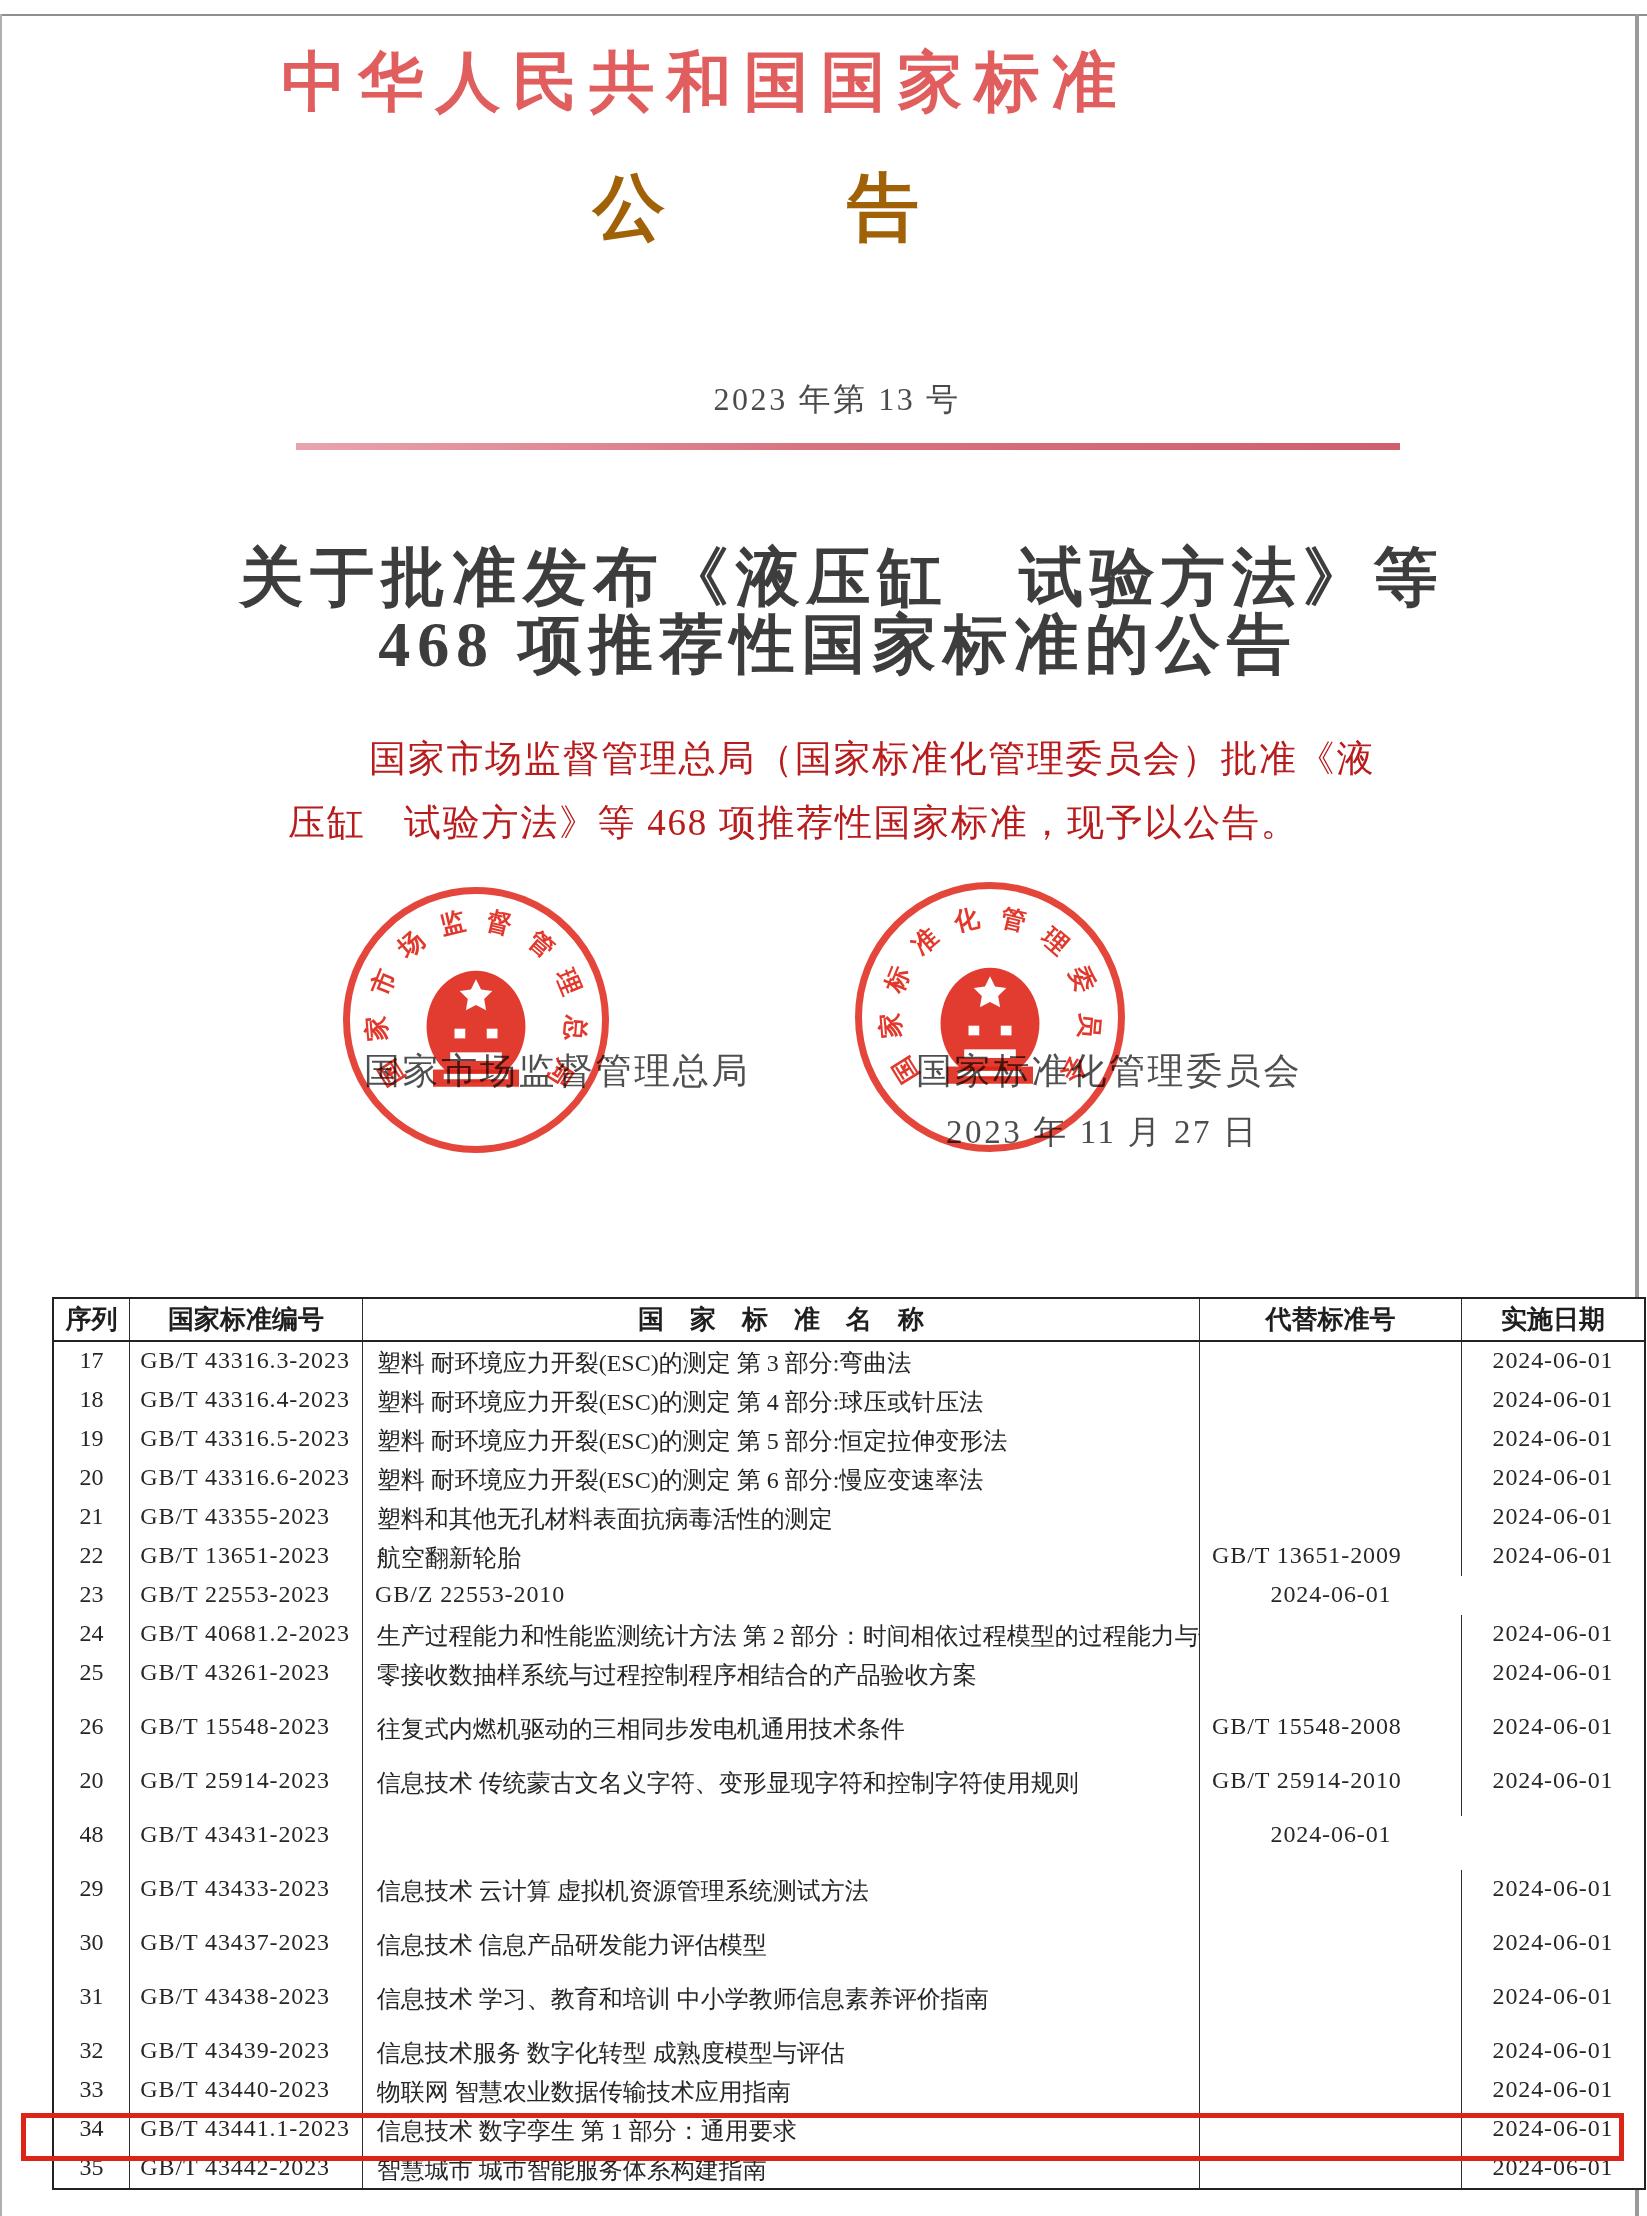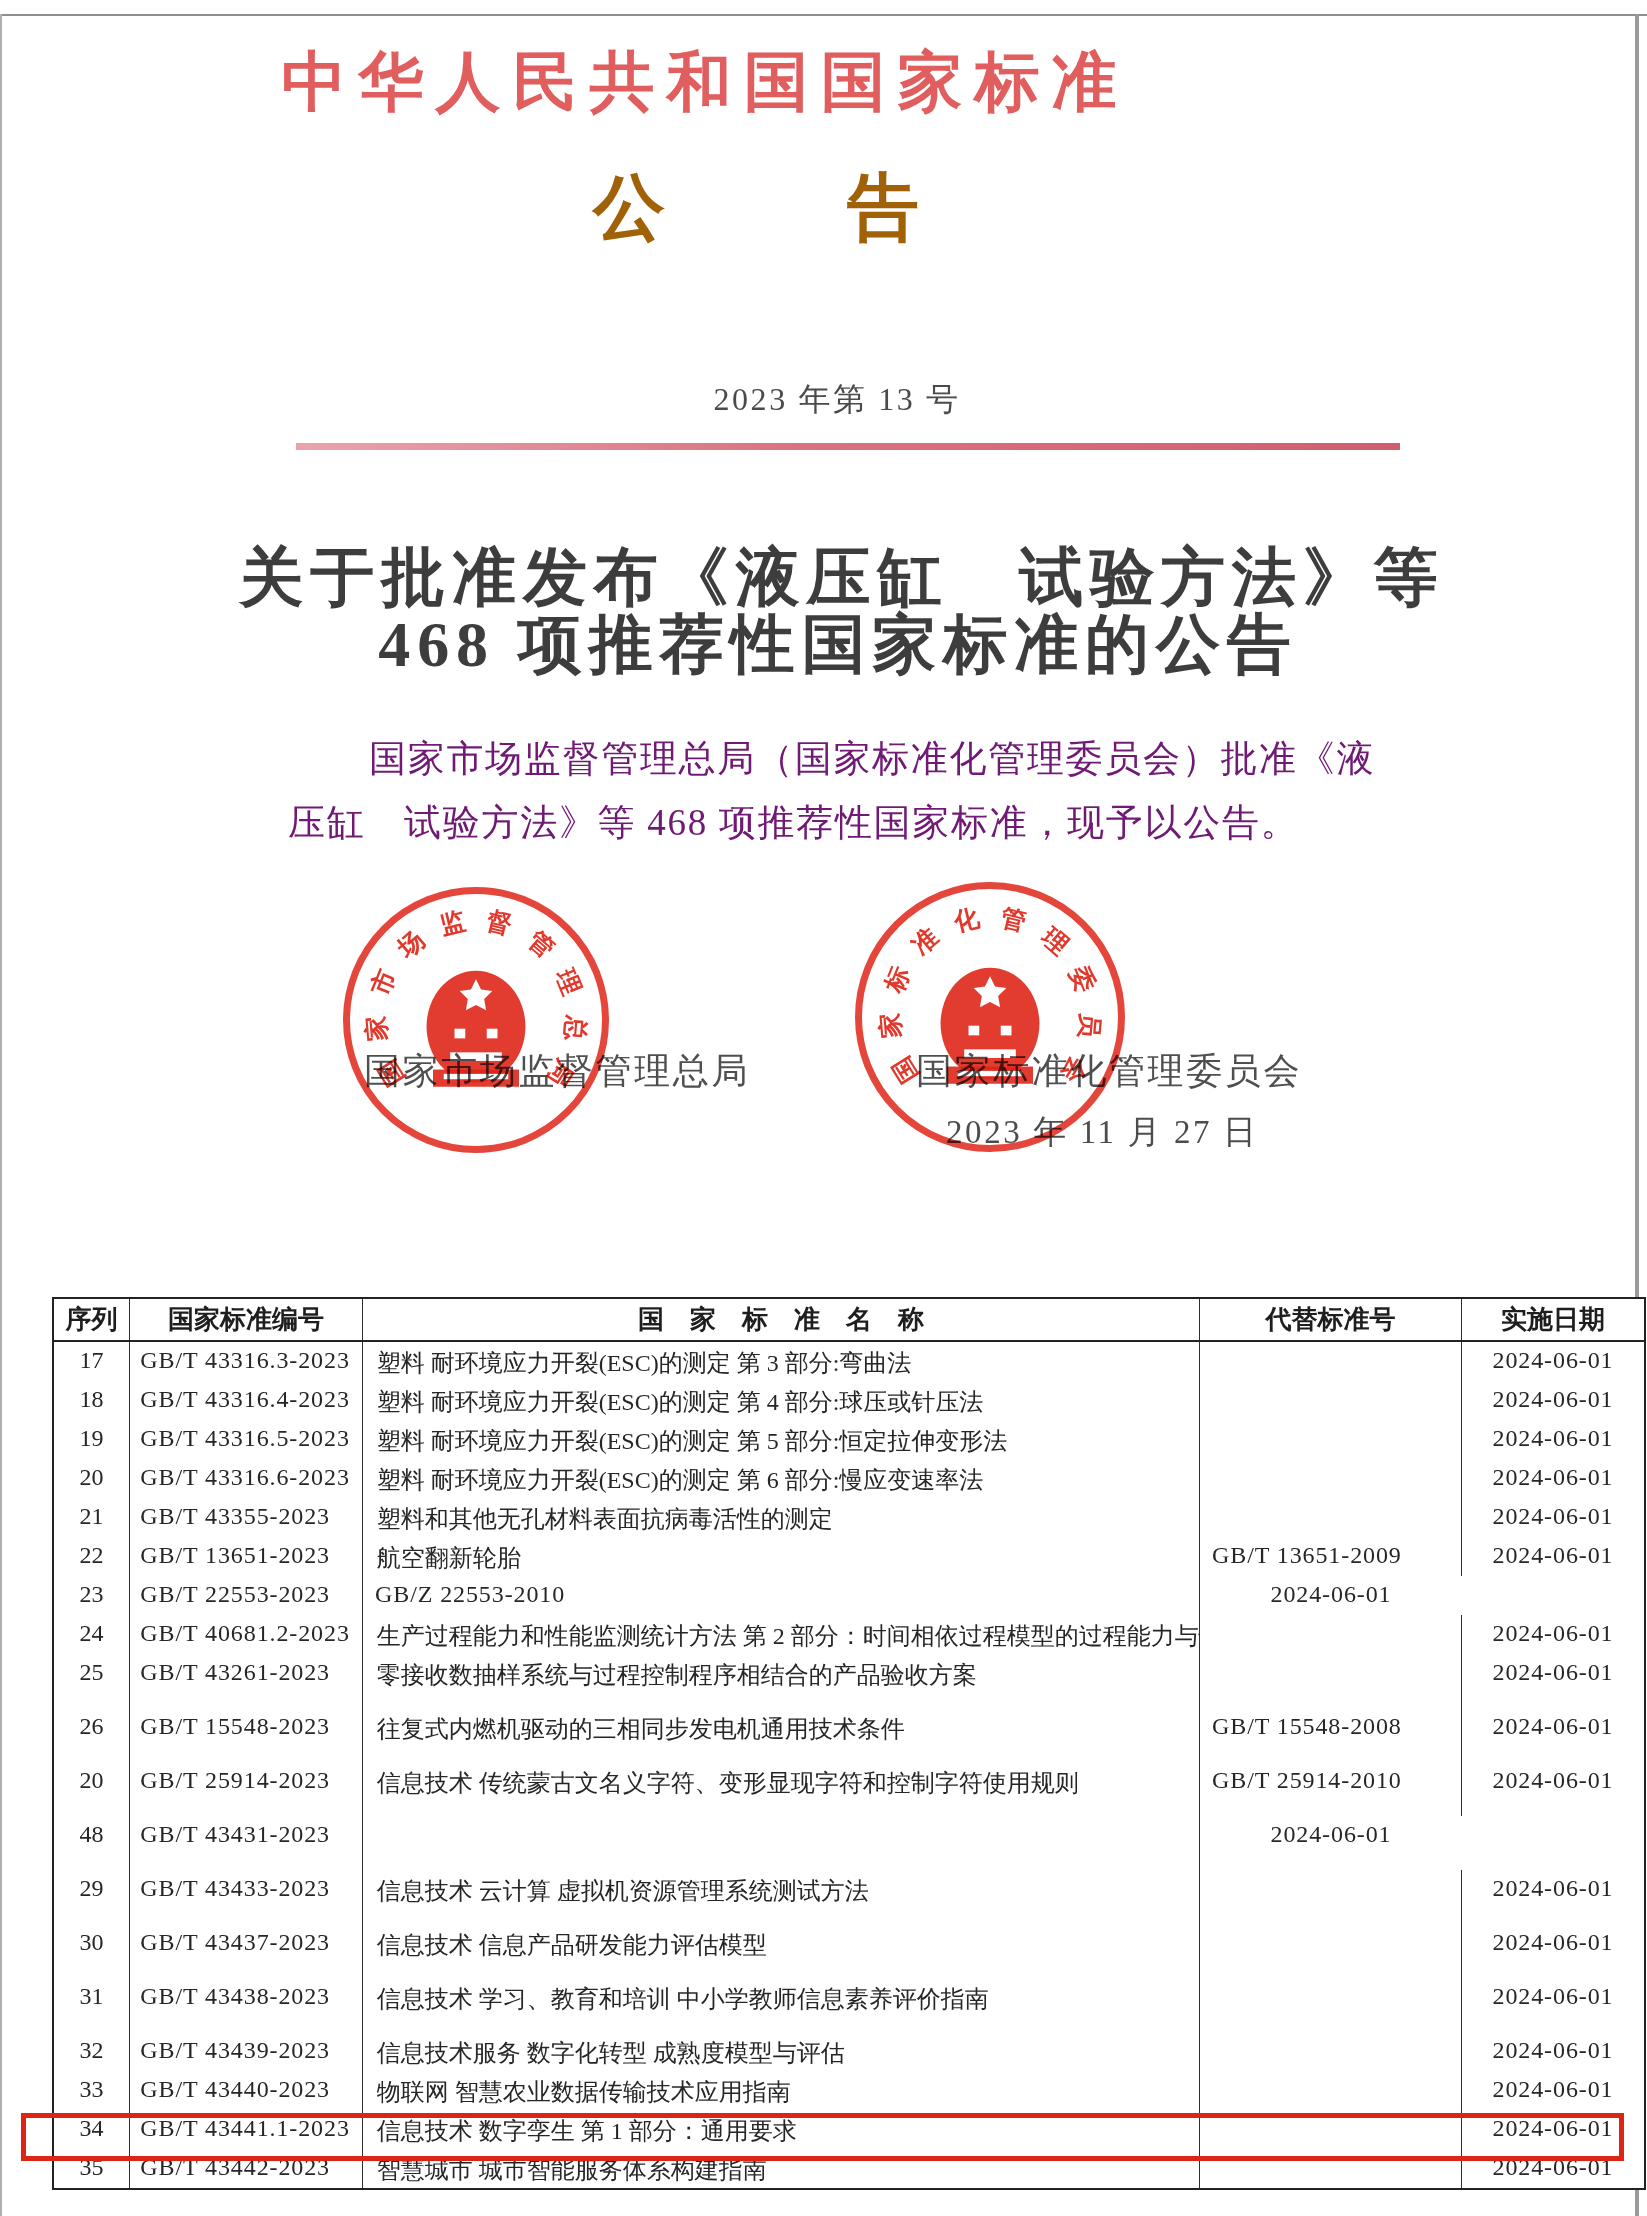--- a/index.html
+++ b/index.html
@@ -18,21 +18,21 @@
   .issue-no{position:absolute;top:378px;left:837px;transform:translateX(-50%);
     white-space:nowrap;font-size:32px;letter-spacing:2.6px;color:#4b4b4b;}
   .red-rule{position:absolute;top:443px;left:296px;width:1104px;height:6.9px;
     background:linear-gradient(90deg,#e8a4ad 0%,#d97380 45%,#cf5f6e 100%);}
 
   .doc-heading{position:absolute;transform:translateX(-50%);white-space:nowrap;
     font-size:64px;font-weight:bold;letter-spacing:6.9px;color:#3d3d3d;}
   #heading1{top:534px;left:842px;}
   #heading2{top:601px;left:838px;}
 
-  .body-line{position:absolute;white-space:nowrap;font-size:37px;letter-spacing:1.7px;color:#701a75;}
+  .body-line{position:absolute;white-space:nowrap;font-size:37px;letter-spacing:1.7px;color:#b91c1c;}
   #body1{top:734px;left:369px;}
   #body2{top:798px;left:288px;}
 
   .signature{position:absolute;white-space:nowrap;font-size:36px;letter-spacing:2.6px;
     color:rgba(40,40,40,.82);z-index:1;}
   #sig-left{top:1047px;left:364px;}
   #sig-right{top:1047px;left:916px;}
   .doc-date{position:absolute;top:1110px;left:946px;white-space:nowrap;
     font-size:33px;letter-spacing:2.6px;color:#4d4d4d;z-index:1;}
 

